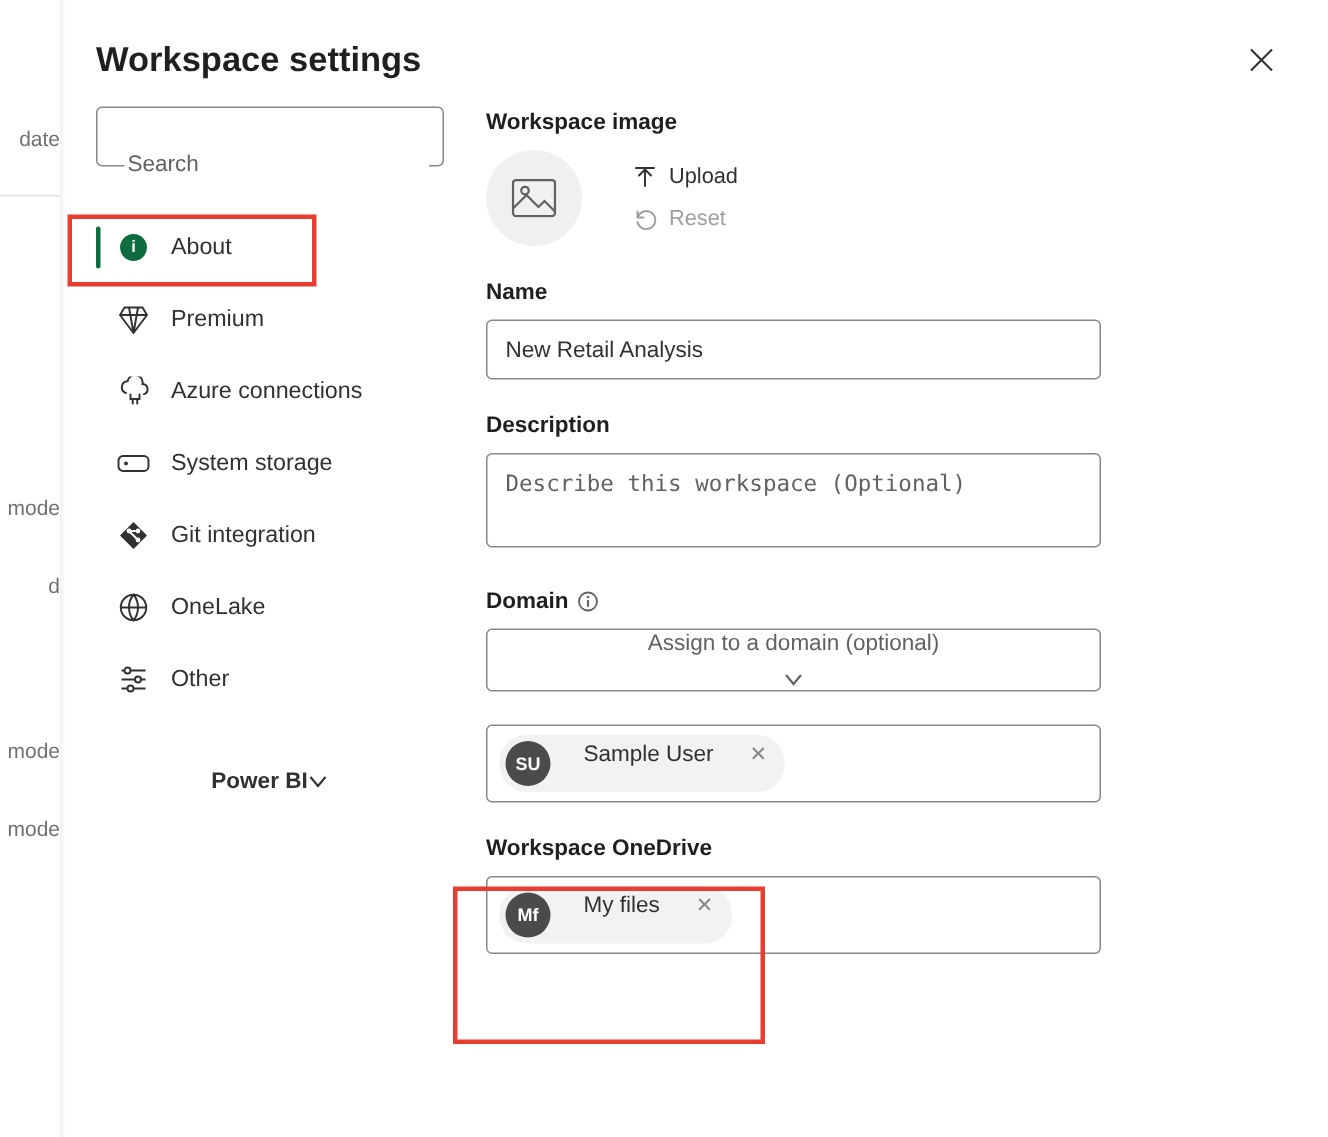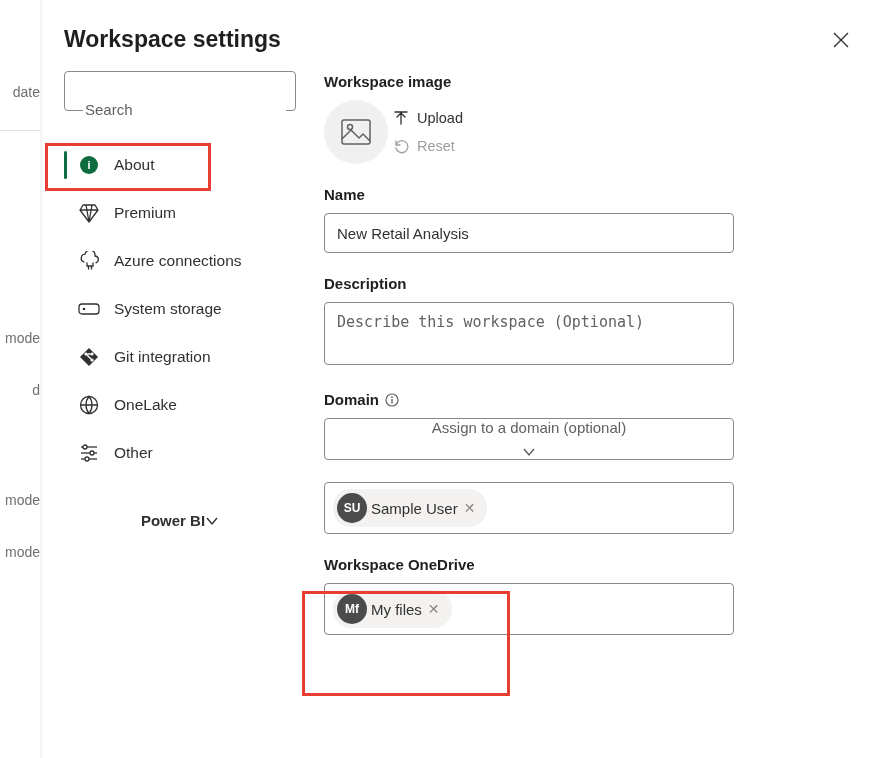--- a/index.html
+++ b/index.html
@@ -33,35 +33,35 @@
   .nav-item .icon { width: 22px; display: flex; align-items: center; justify-content: center; }
 
   .highlight-about { position: absolute; border: 3px solid #e83e32; width: 166px; height: 48px; left: 45px; top: 143px; pointer-events: none; }
   .nav-item.active::before { content:""; position:absolute; left:0; top:10px; bottom:10px; width:3px; background:#0f6c3f; border-radius:2px; }
 
   .section-toggle { display: flex; align-items: center; justify-content: center; margin-top: 35px; font-size: 15px; font-weight: 600; cursor: pointer; padding: 0 4px; }
 
   .right-col { flex: 1; padding-top: 2px; padding-right: 10px; }
   .field-label { font-size: 15px; font-weight: 600; color: #201f1e; margin-bottom: 10px; display: flex; align-items: center; gap: 6px; }
 
-  .img-row { display: flex; align-items: center; gap: 5px; margin-bottom: 20px; }
+  .img-row { display: flex; align-items: center; gap: 34px; margin-bottom: 20px; }
   .thumb { width: 64px; height: 64px; border-radius: 50%; background: #f0f0f0; display:flex; align-items:center; justify-content:center; }
   .img-actions { display:flex; flex-direction:column; gap:12px; }
   .link-btn { display:flex; align-items:center; gap:8px; font-size:14.5px; cursor:pointer; background:none; border:none; padding:0; color:#323130; }
   .link-btn.disabled { color:#a19f9d; cursor:default; }
 
   .text-input { width: 100%; max-width: 410px; border:1px solid #8a8886; border-radius:4px; height:40px; padding:0 12px; font-size:15px; color:#323130; }
   .textarea { width:100%; max-width:410px; border:1px solid #8a8886; border-radius:4px; height:63px; padding:10px 12px; font-size:15px; color:#323130; resize:none; }
   .textarea::placeholder { color:#616161; }
   .select-box { width:100%; max-width:410px; border:1px solid #8a8886; border-radius:4px; height:42px; display:flex; align-items:center; justify-content:space-between; padding:0 14px; font-size:15px; color:#616161; cursor:pointer;flex-direction:column; }
 
   .form-block { margin-bottom: 22px; }
 
   .chip-well { width:100%; max-width:410px; border:1px solid #8a8886; border-radius:4px; min-height:50px; padding:6px 8px; display:flex; align-items:center; gap:8px; }
-  .chip { display:inline-flex; align-items:center; gap:4px; background:#f3f2f1; border-radius:18px; padding:4px 10px 4px 4px; font-size:15px; }
+  .chip { display:inline-flex; gap:22px; background:#f3f2f1; border-radius:18px; padding:4px 10px 4px 4px; font-size:15px; }
   .avatar { width:30px; height:30px; border-radius:50%; background:#4b4b4b; color:#fff; font-size:12px; font-weight:600; display:flex; align-items:center; justify-content:center; }
   .chip-x { color:#8a8886; cursor:pointer; padding:0 2px; font-size:14px; }
 
   .highlight-onedrive { position:absolute; border:3px solid #e83e32; left:302px; top:591px; width:208px; height:105px; pointer-events:none; }
 
   svg { display:block; }
 </style>
 </head>
 <body>
 <div class="viewport">

